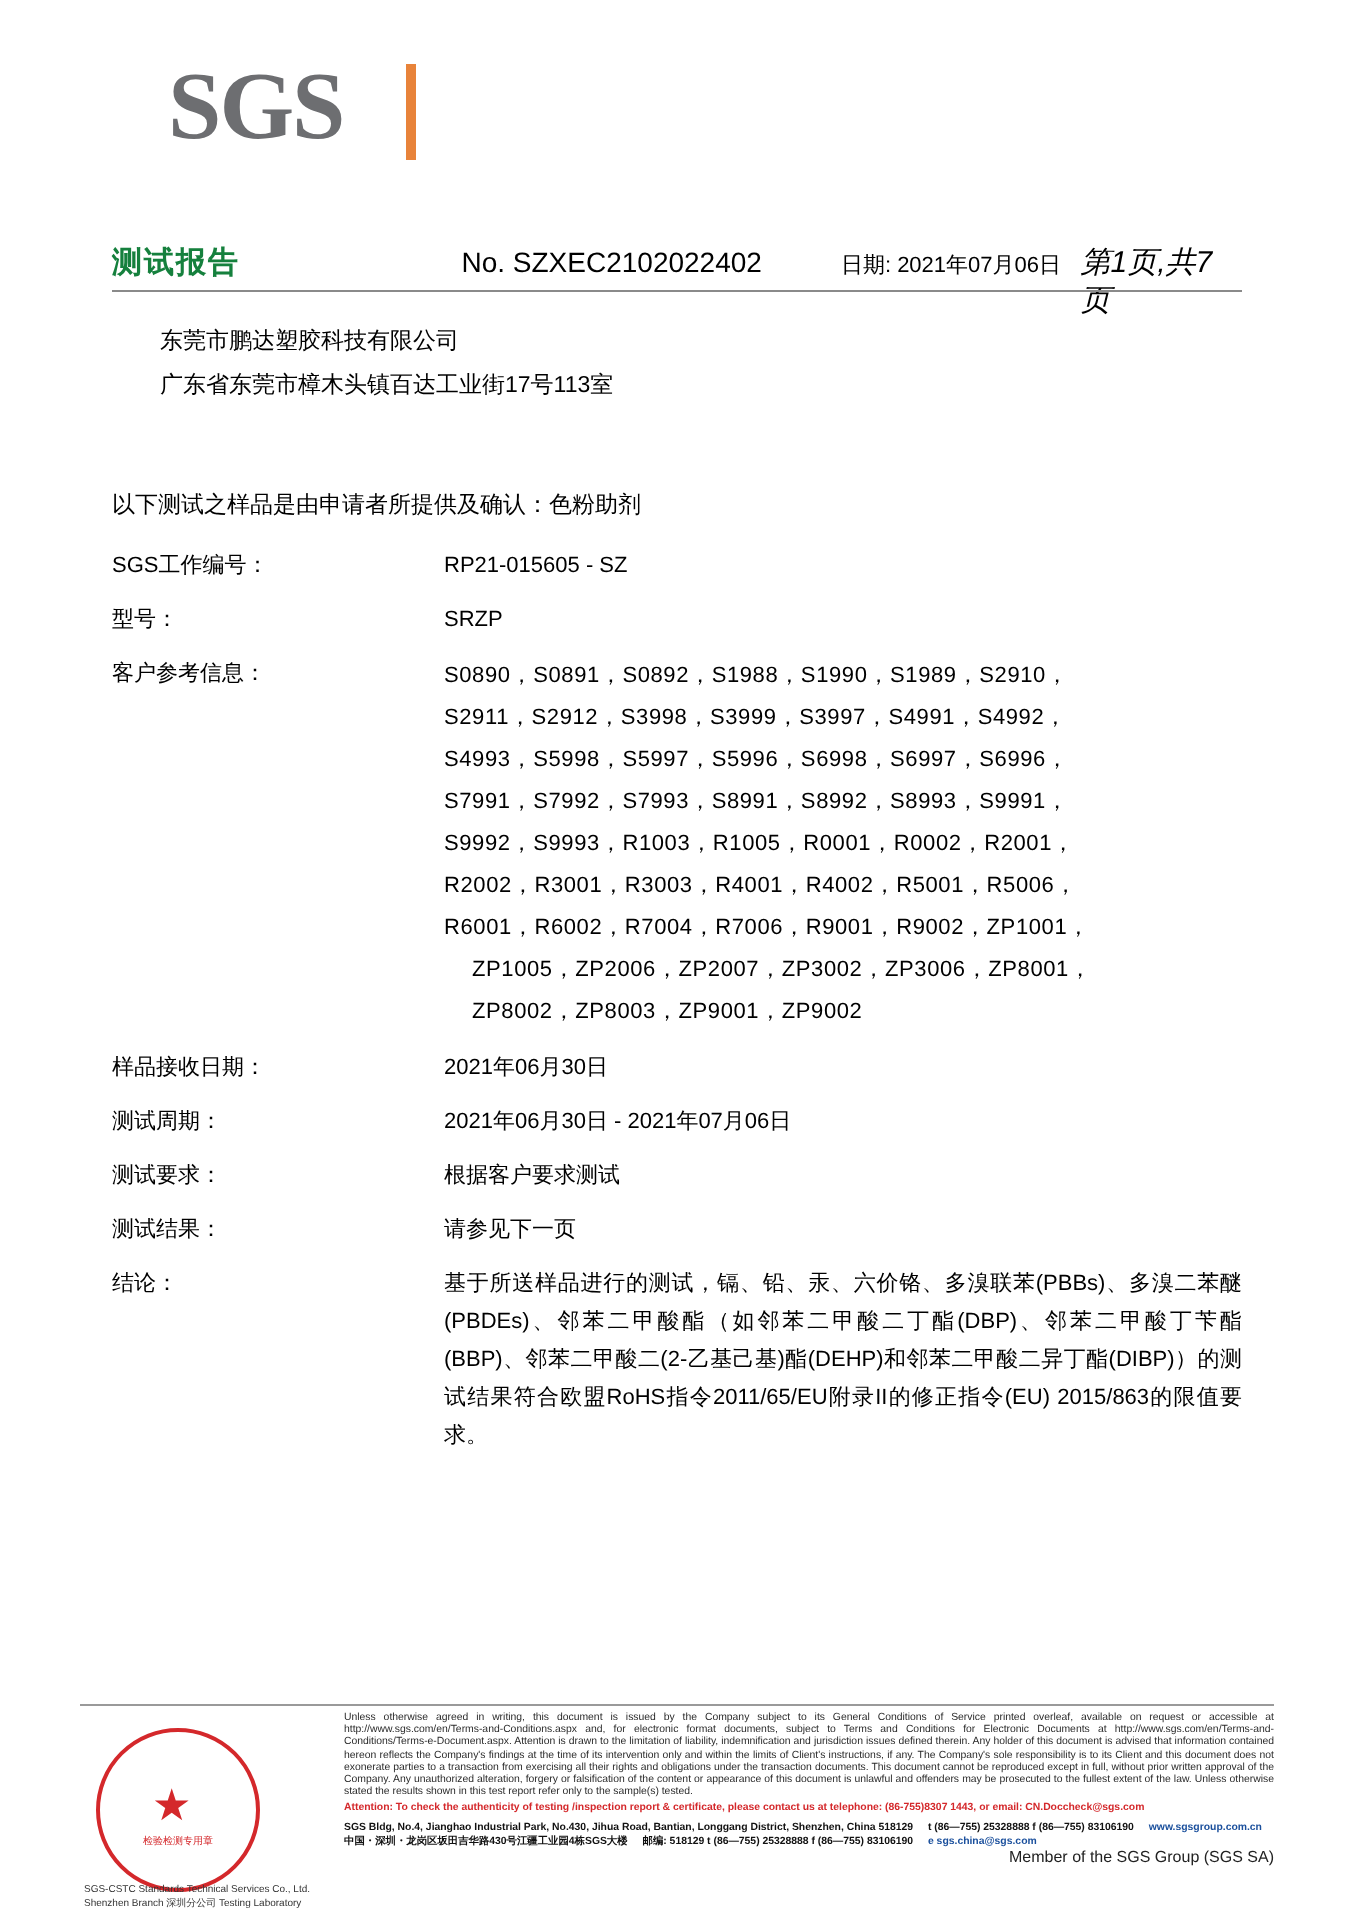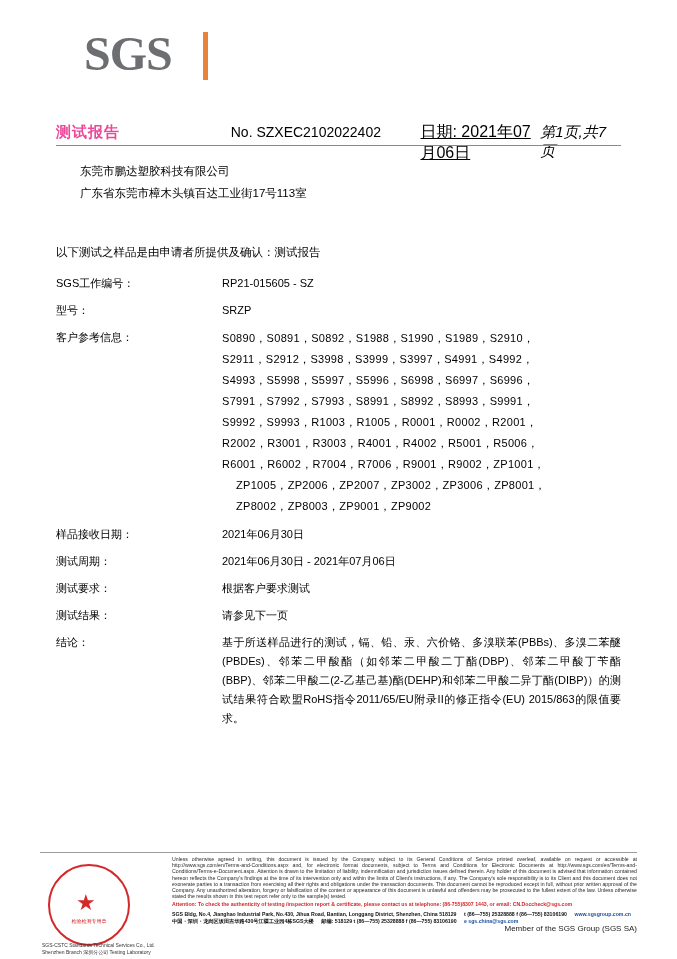--- a/index.html
+++ b/index.html
@@ -54,34 +54,33 @@
     position: absolute;
     left: 56px;
     top: 122px;
     width: 565px;
     display: flex;
     align-items: baseline;
   }
   .doc-title {
     font-size: 15px;
     font-weight: bold;
-    color: #ec4899;
+    color: #15803d;
     letter-spacing: 1px;
     width: 175px;
   }
   .doc-no {
     font-size: 14px;
     color: #000;
     width: 190px;
   }
   .doc-date {
-    font-size: 16px;
+    font-size: 11px;
     color: #000;
     width: 120px;
-    text-decoration: underline;
   }
   .doc-page {
     font-size: 15px;
     color: #000;
     font-style: italic;
   }
   .rule {
     position: absolute;
     left: 56px;
     top: 145px;
@@ -254,21 +253,21 @@
     <div class="doc-date">日期: 2021年07月06日</div>
     <div class="doc-page">第1页,共7页</div>
   </div>
   <div class="rule"></div>
 
   <div class="company">
     <div>东莞市鹏达塑胶科技有限公司</div>
     <div>广东省东莞市樟木头镇百达工业街17号113室</div>
   </div>
 
-  <div class="statement">以下测试之样品是由申请者所提供及确认：测试报告</div>
+  <div class="statement">以下测试之样品是由申请者所提供及确认：色粉助剂</div>
 
   <table class="fields">
     <tbody>
       <tr>
         <td class="label">SGS工作编号：</td>
         <td class="value">RP21-015605 - SZ</td>
       </tr>
       <tr>
         <td class="label">型号：</td>
         <td class="value">SRZP</td>

